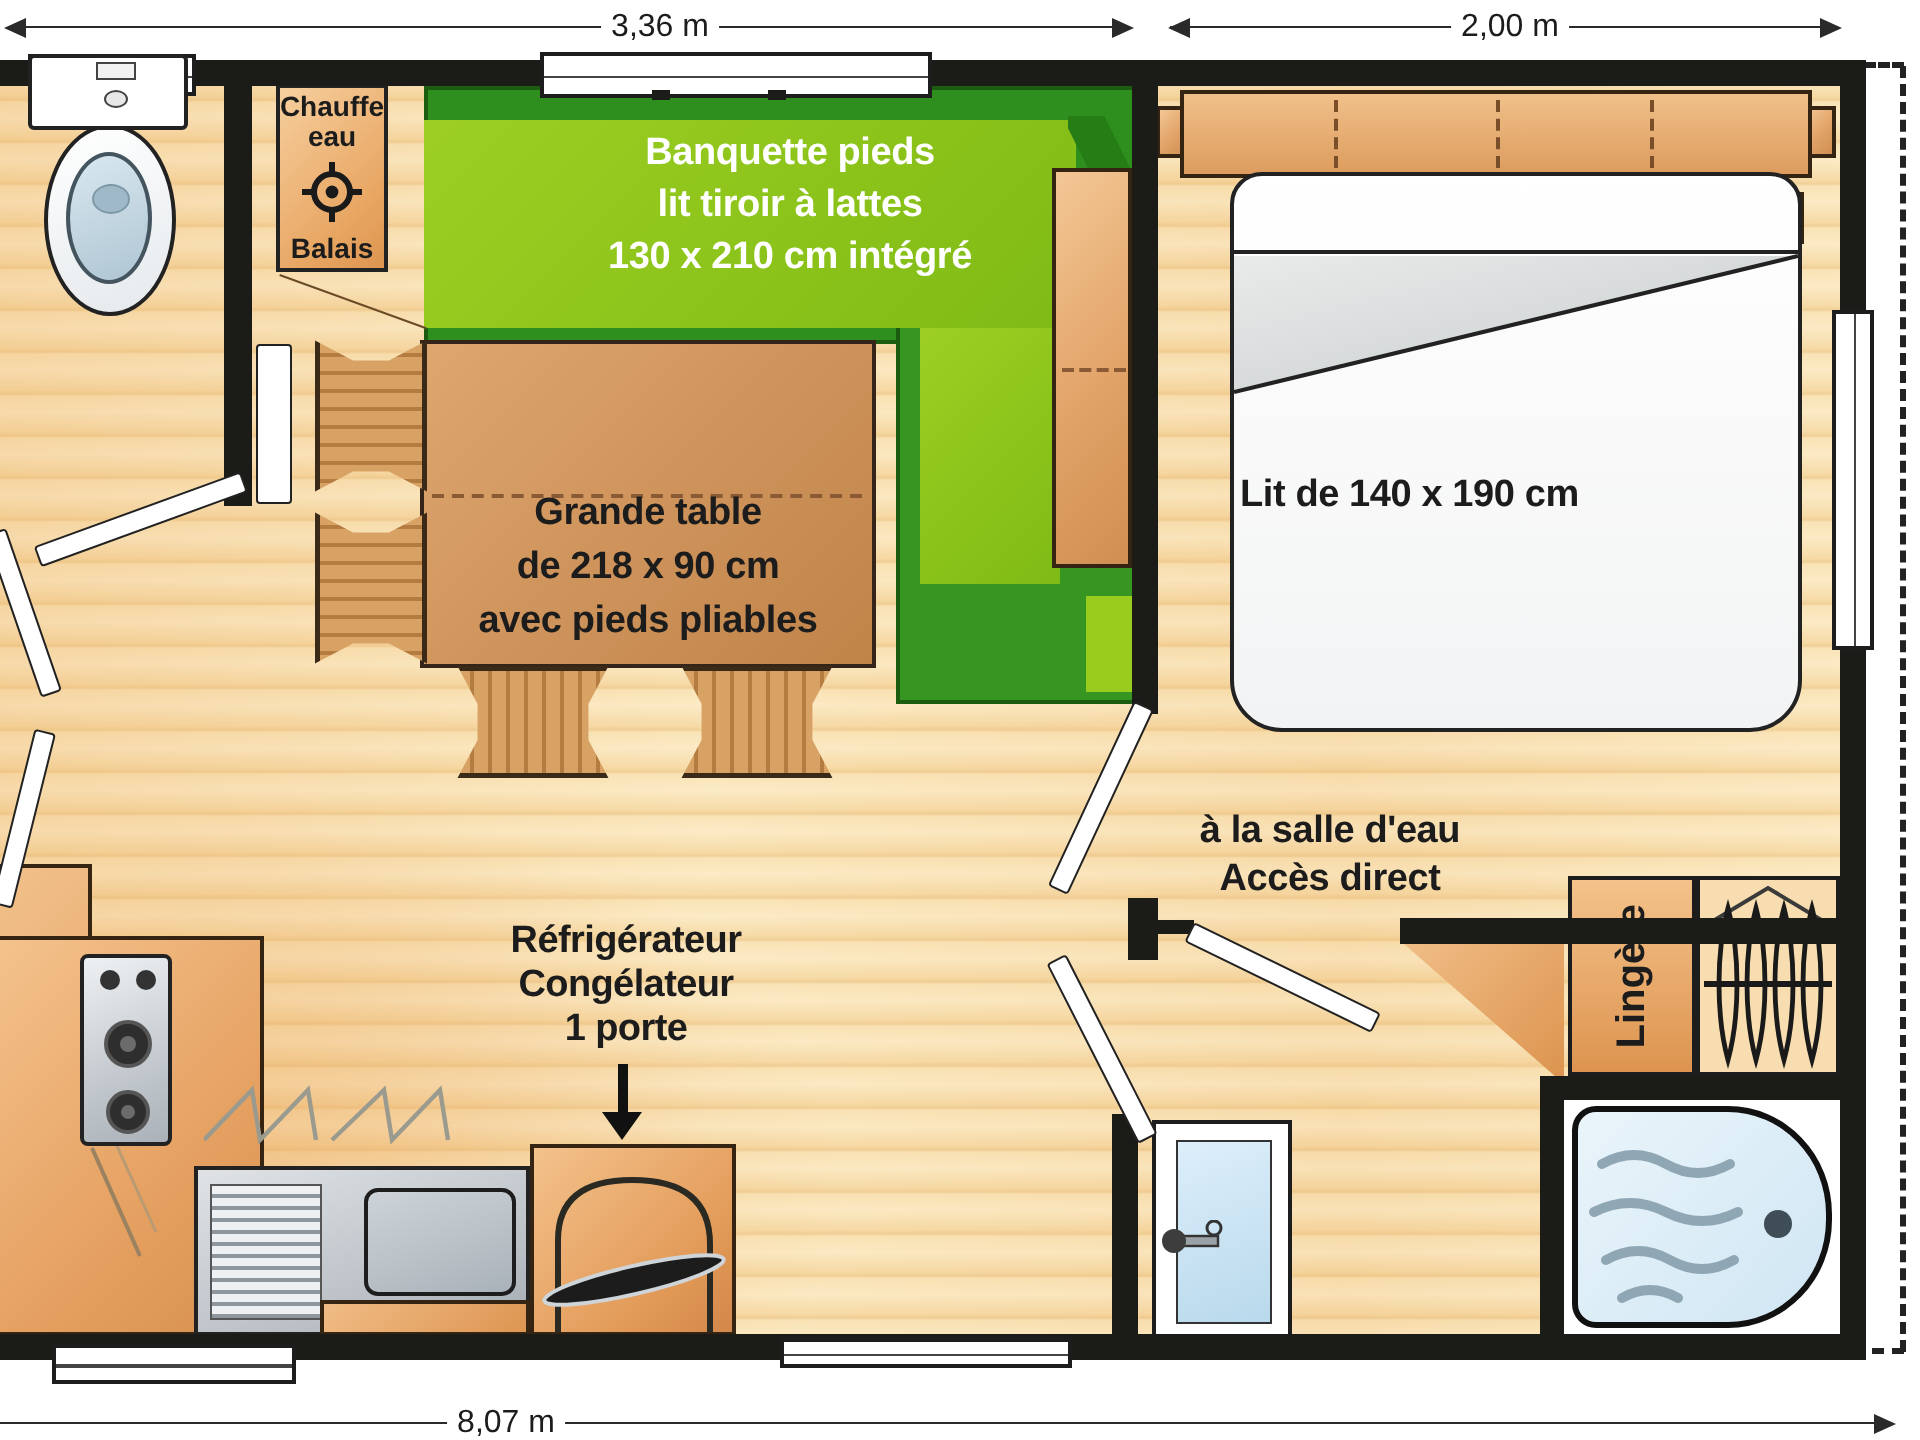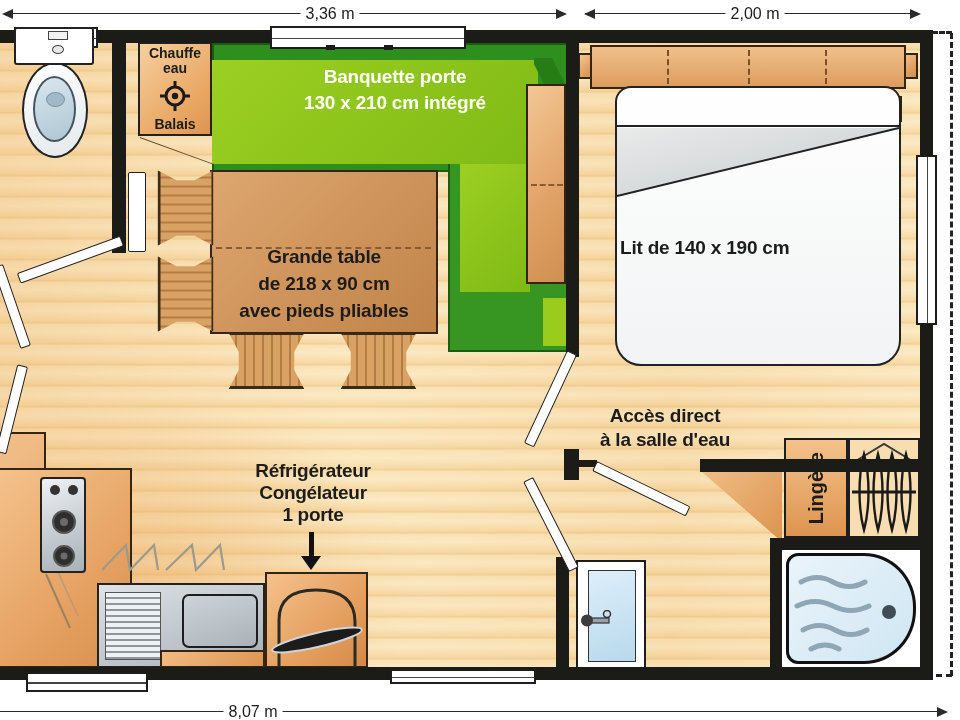--- a/index.html
+++ b/index.html
@@ -54,38 +54,39 @@
   <div class="greenD" style="left:212px;top:43px;width:355px;height:125px;border:2px solid #1c5c10;"></div>
   <div class="greenD" style="left:448px;top:160px;width:119px;height:188px;border:2px solid #1c5c10;background:#379522;"></div>
   <div class="greenL" style="left:212px;top:60px;width:326px;height:104px;"></div>
   <div class="greenL" style="left:460px;top:164px;width:70px;height:128px;"></div>
   <div class="greenL" style="left:543px;top:298px;width:24px;height:48px;background:#9acc1e;"></div>
   <div class="abs" style="left:534px;top:58px;width:33px;height:34px;background:#277d15;clip-path:polygon(0 0,55% 0,100% 88%,42% 100%,0 18%);z-index:9;"></div>
   <div class="abs wood" style="left:526px;top:84px;width:40px;height:200px;z-index:10;">
     <div class="abs" style="left:3px;top:98px;width:32px;border-top:2.5px dashed #8a5a35;"></div>
   </div>
   <div class="abs" style="left:225px;top:64px;width:340px;z-index:40;text-align:center;color:#fff;font-weight:700;font-size:19px;line-height:26px;letter-spacing:-0.2px;">
-    <div>Banquette porte</div>
+    <div>Banquette pieds</div>
+    <div>lit tiroir à lattes</div>
     <div>130 x 210 cm intégré</div>
   </div>
 
   <div class="abs" style="left:210px;top:170px;width:228px;height:164px;z-index:11;border:2.5px solid #35241a;background:linear-gradient(135deg,#dda76f 0%,#cf945c 50%,#c08449 100%);">
     <div class="abs" style="left:4px;top:75px;width:215px;border-top:2.5px dashed #8a5a35;"></div>
   </div>
   <div class="abs" style="left:213px;top:243px;width:222px;z-index:40;text-align:center;font-weight:700;font-size:19px;line-height:27px;letter-spacing:-0.2px;">
     <div>Grande table</div>
     <div>de 218 x 90 cm</div>
     <div>avec pieds pliables</div>
   </div>
   <div class="stool" style="left:147px;top:180px;transform:rotate(90deg);"></div>
   <div class="stool" style="left:147px;top:266px;transform:rotate(90deg);"></div>
   <div class="stool" style="left:228px;top:333px;"></div>
   <div class="stool" style="left:340px;top:333px;"></div>
 
-  <div class="abs" style="left:138px;top:42px;width:74px;height:94px;z-index:12;border:2px solid #222;background:linear-gradient(135deg,#f6cf9e,#e8a663 70%,#dd9550);display:flex;flex-direction:column;align-items:center;justify-content:space-between;padding:2px 0;">
+  <div class="abs" style="left:138px;top:42px;width:56px;height:94px;z-index:12;border:2px solid #222;background:linear-gradient(135deg,#f6cf9e,#e8a663 70%,#dd9550);display:flex;flex-direction:column;align-items:center;justify-content:space-between;padding:2px 0;">
     <div style="font-weight:700;font-size:14px;line-height:15px;text-align:center;">
       <div>Chauffe</div>
       <div>eau</div>
     </div>
     <svg width="32" height="32" viewBox="0 0 32 32">
       <circle cx="16" cy="16" r="9" fill="none" stroke="#1a1a1a" stroke-width="3"></circle>
       <circle cx="16" cy="16" r="3.2" fill="#1a1a1a"></circle>
       <line x1="16" y1="1" x2="16" y2="8" stroke="#1a1a1a" stroke-width="3"></line>
       <line x1="16" y1="24" x2="16" y2="31" stroke="#1a1a1a" stroke-width="3"></line>
       <line x1="1" y1="16" x2="8" y2="16" stroke="#1a1a1a" stroke-width="3"></line>
@@ -201,22 +202,22 @@
 
   <div class="abs" style="left:576px;top:560px;width:70px;height:112px;background:#fff;border:2px solid #1d1d1d;z-index:12;">
     <div class="abs" style="left:10px;top:8px;width:48px;height:92px;background:linear-gradient(160deg,#ddeefa,#b8d9ec);border:1.6px solid #333;"></div>
     <svg width="34" height="22" style="position:absolute;left:1px;top:48px;">
       <rect x="10" y="8" width="20" height="5" fill="#9aa1a7" stroke="#333" stroke-width="1.2"></rect>
       <circle cx="8" cy="10.5" r="6" fill="#3d3d3d"></circle>
       <circle cx="28" cy="4" r="3.5" fill="none" stroke="#333" stroke-width="1.5"></circle>
     </svg>
   </div>
   <div class="abs" style="left:575px;top:404px;width:180px;z-index:40;text-align:center;font-weight:700;font-size:19px;line-height:24px;letter-spacing:-0.2px;">
+    <div>à la salle d'eau</div>
     <div>Accès direct</div>
-    <div>à la salle d'eau</div>
   </div>
 
   <div class="wall" style="left:0;top:30px;width:933px;height:13px;"></div>
   <div class="wall" style="left:0;top:667px;width:933px;height:13px;"></div>
   <div class="wall" style="left:920px;top:30px;width:13px;height:650px;"></div>
   <div class="wall" style="left:112px;top:30px;width:14px;height:223px;"></div>
   <div class="wall" style="left:566px;top:30px;width:13px;height:327px;"></div>
   <div class="wall" style="left:564px;top:449px;width:15px;height:31px;"></div>
   <div class="wall" style="left:579px;top:460px;width:18px;height:7px;"></div>
   <div class="wall" style="left:556px;top:557px;width:13px;height:111px;"></div>

